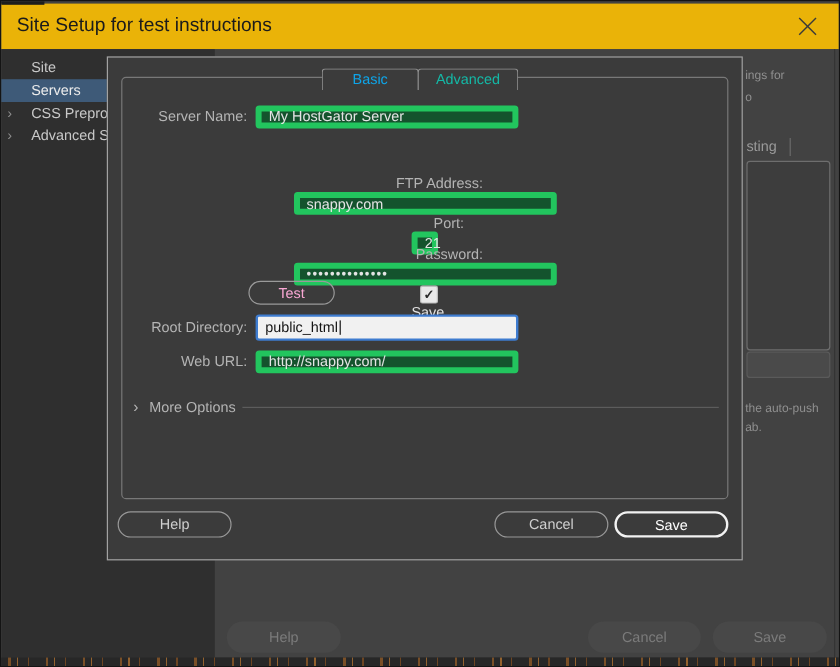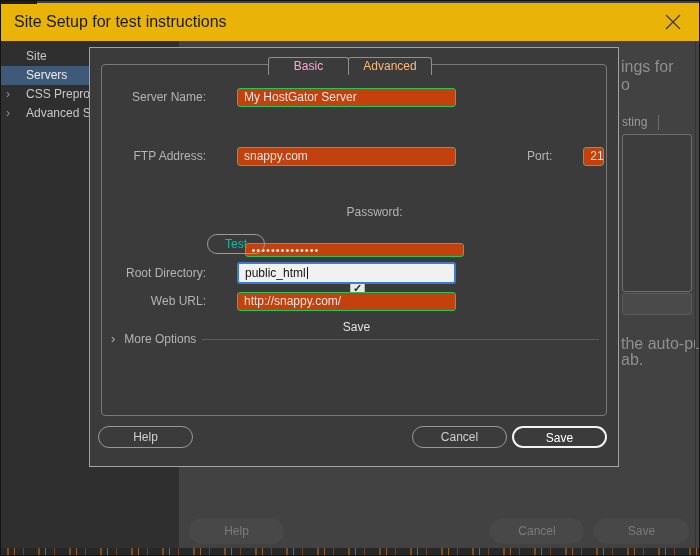--- a/index.html
+++ b/index.html
@@ -15,21 +15,21 @@
   
   .body{position:absolute;left:0;top:40px;width:698px;height:507px;background:#424242;}
   .sidebar{position:absolute;left:0;top:0;width:178px;height:507px;background:#2f2f2f;}
   .side-list{position:absolute;left:0;top:6px;width:178px;}
   .side-item{position:relative;height:19px;line-height:19px;padding-left:25px;font-size:12px;color:#c8c8c8;
              white-space:nowrap;overflow:hidden;}
   .side-item.selected{background:#3e5a78;color:#ebebeb;}
   .side-chev{position:absolute;left:5px;top:0;font-size:12px;color:#8d8d8d;}
 
   
-  .frag{position:absolute;font-size:16px;color:#8f8f8f;white-space:nowrap;}
+  .frag{position:absolute;font-size:10px;color:#8f8f8f;white-space:nowrap;}
   .fragtab-div{position:absolute;left:657px;top:74px;width:1px;height:15px;background:#6a6a6a;}
   .listbox{position:absolute;left:621px;top:93px;width:68px;height:156px;border:1px solid #6e6e6e;
            border-radius:3px;background:#3d3d3d;}
   .btnrow{position:absolute;left:621px;top:252px;width:68px;height:20px;background:#4a4a4a;
           border:1px solid #5a5a5a;border-radius:3px;}
   .redge{position:absolute;left:694px;top:0;width:1px;height:507px;background:#343434;}
 
   
   .bbtn{position:absolute;top:477px;height:26px;border-radius:13px;background:#484848;color:#7b7b7b;
         font-size:12px;text-align:center;line-height:26px;}
@@ -43,40 +43,40 @@
         #94622e 13px 14px,#272727 14px 22px,#6d4522 22px 23px,#272727 23px 31px);}
 
   
   .dialog{position:absolute;left:88px;top:46px;width:530px;height:420px;background:#3b3b3b;
           border:1px solid #a2a2a2;box-sizing:border-box;z-index:5;}
   .panel{position:absolute;left:11px;top:16px;width:506px;height:352px;border:1px solid #787878;
          border-radius:4px;box-sizing:border-box;}
   .tab{position:absolute;top:9px;height:18px;line-height:17px;font-size:12px;text-align:center;
        background:#3b3b3b;border:1px solid #8f8f8f;border-bottom:none;border-radius:3px 3px 0 0;
        box-sizing:border-box;z-index:6;}
-  .tab.t-basic{left:178px;width:81px;color:#f9a8d4;}
-  .tab.t-adv{left:258px;width:84px;color:#fdba74;}
-
-  .frow{position:absolute;left:0;width:100%;display:flex;align-items:center;height:20px;gap:24px;}
+  .tab.t-basic{left:178px;width:81px;color:#0ea5e9;}
+  .tab.t-adv{left:258px;width:84px;color:#14b8a6;}
+
+  .frow{position:absolute;left:0;width:100%;display:flex;align-items:center;height:20px;}
   .flabel{width:104px;text-align:right;padding-right:7px;font-size:12px;color:#b4b4b4;flex:none;}
-  .tinput{height:19px;background:#c2410c;border:1px solid #22c55e;border-radius:3px;display:flex;
+  .tinput{height:19px;background:#14532d;border:5px solid #22c55e;border-radius:3px;display:flex;
           align-items:center;padding:0 6px;font-size:12px;color:#e4e4e4;box-sizing:border-box;}
   .w-std{width:219px;} .w-sel{width:230px;} .w-port{width:21px;}
   .selchev{width:7px;height:7px;border-right:1px solid #c9c9c9;border-bottom:1px solid #c9c9c9;
            transform:rotate(45deg) translate(-2px,-2px);margin-left:auto;}
   .port-label{width:auto;margin-left:47px;}
   .pwd{letter-spacing:1px;font-size:11px;}
   .checkbox{width:13px;height:13px;background:#e9e9e9;border:1px solid #bdbdbd;border-radius:2px;
             margin-left:7px;display:flex;align-items:center;justify-content:center;
             font-size:11px;color:#2b2b2b;font-weight:bold;flex:none;}
   .cb-label{font-size:12px;color:#e2e2e2;margin-left:5px;}
   .tinput.focused{background:#f1f1f1;border:2px solid #3e7cd0;color:#141414;height:22px;}
   .caret{display:inline-block;width:1px;height:12px;background:#141414;margin-left:1px;}
-  .pillbtn{height:20px;width:58px;border:1px solid #9a9a9a;border-radius:10px;background:transparent;
-           color:#14b8a6;font-size:12px;text-align:center;line-height:19px;box-sizing:border-box;
+  .pillbtn{height:20px;width:72px;border:1px solid #9a9a9a;border-radius:10px;background:transparent;
+           color:#f9a8d4;font-size:12px;text-align:center;line-height:19px;box-sizing:border-box;
            margin-left:105px;}
   .more{position:absolute;top:266px;left:9px;display:flex;align-items:center;font-size:12px;color:#b4b4b4;}
   .more-chev{font-size:13px;color:#b4b4b4;margin-right:9px;}
   .mdivider{position:absolute;top:274px;left:100px;width:397px;height:1px;background:#5c5c5c;}
 
   .dbtn{position:absolute;top:378px;height:22px;border-radius:11px;font-size:12px;text-align:center;
         line-height:20px;box-sizing:border-box;color:#cfcfcf;border:1px solid #989898;}
   .dbtn.d-help{left:8px;width:95px;}
   .dbtn.d-cancel{left:322px;width:95px;}
   .dbtn.d-save{left:422px;width:95px;border:2px solid #f2f2f2;color:#ffffff;}
@@ -143,21 +143,21 @@
     <div class="panel">
 
       <div class="frow" style="top:22px;">
         <span class="flabel">Server Name:</span>
         <div class="tinput w-std">
           <span>My HostGator Server</span>
         </div>
       </div>
 
 
-      <div class="frow" style="top:81px;">
+      <div class="frow" style="top:81px;flex-direction:column;">
         <span class="flabel">FTP Address:</span>
         <div class="tinput w-std">
           <span>snappy.com</span>
         </div>
         <span class="flabel port-label">Port:</span>
         <div class="tinput w-port">
           <span>21</span>
         </div>
       </div>
 

